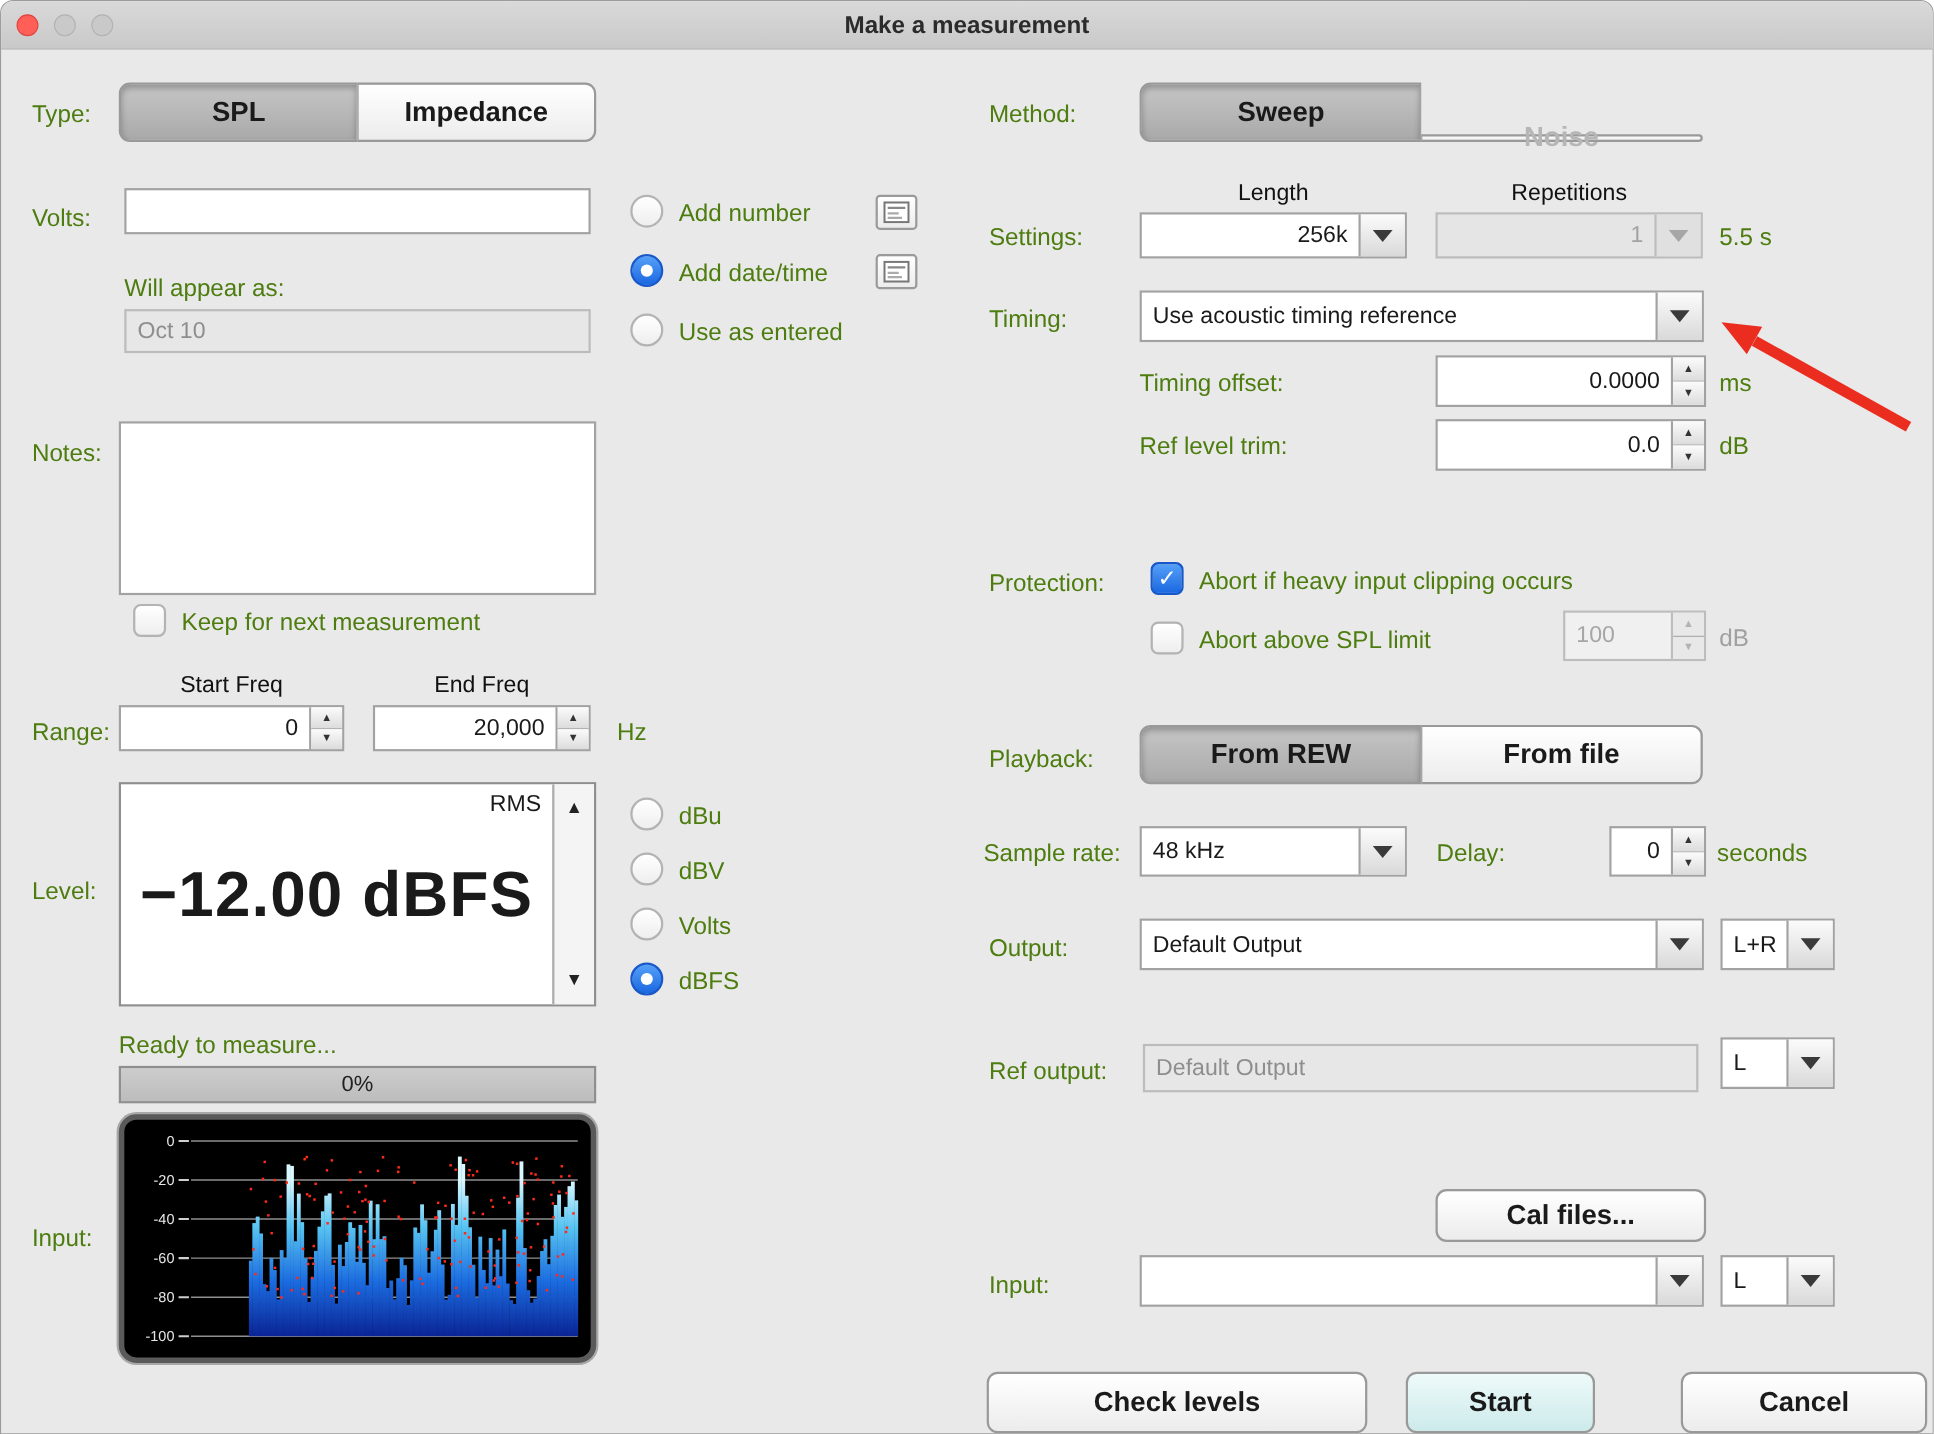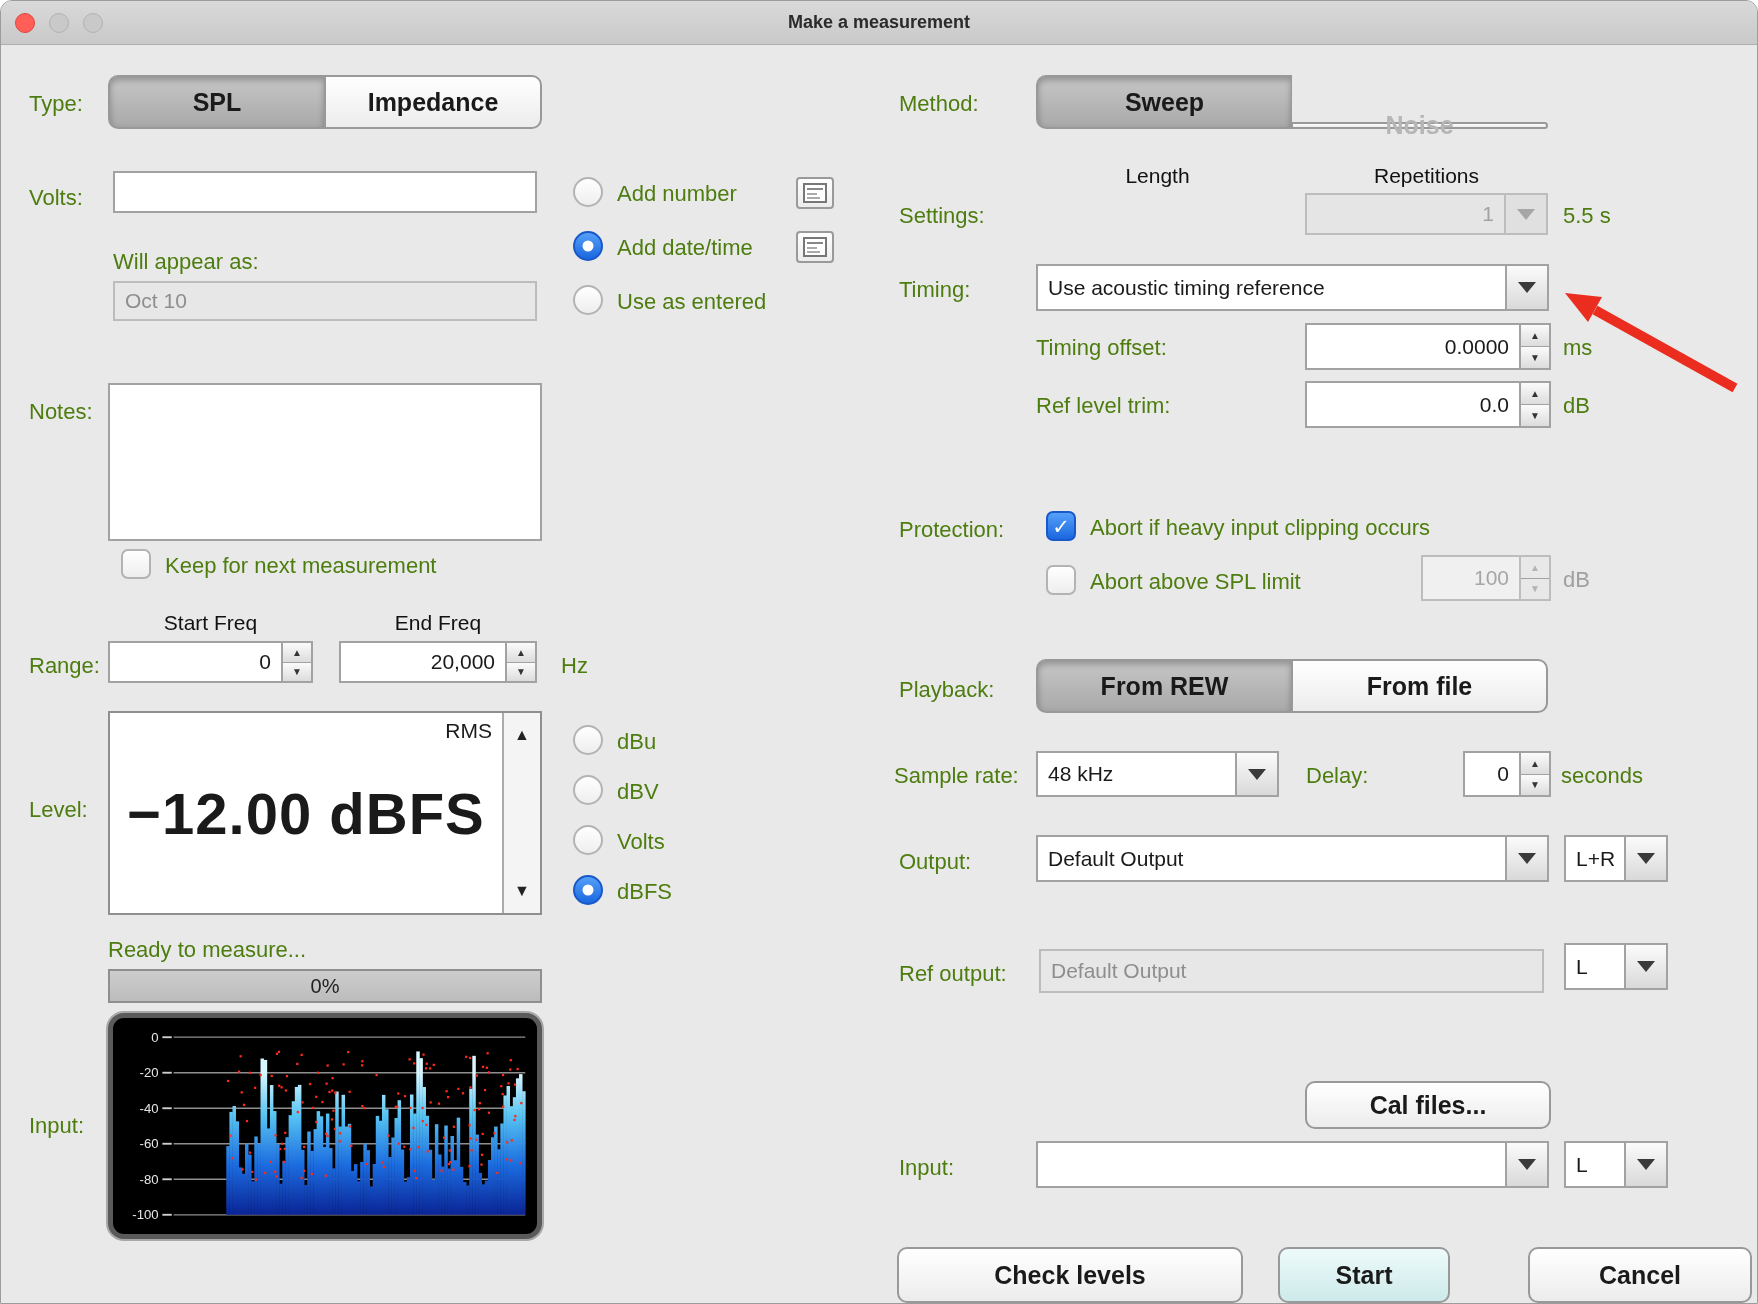--- a/index.html
+++ b/index.html
@@ -3,21 +3,21 @@
 <meta charset="utf-8">
 <style>
   * { margin:0; padding:0; box-sizing:border-box; }
   html,body { background:#fff; }
   body { font-family:"Liberation Sans","DejaVu Sans",sans-serif; color:#1a1a1a; }
   .dialog { position:relative; width:1758px; height:1304px; background:#e9e9e9;
             border:1px solid #9c9c9c; border-radius:12px 12px 0 0; overflow:hidden; }
   .titlebar { position:absolute; left:0; top:0; width:100%; height:44px;
               background:linear-gradient(#d9d9d9,#c9c9c9); border-bottom:1px solid #aeaeae;
               display:flex; align-items:center; justify-content:center; }
-  .title { font-size:18px; font-weight:600; color:#2b2b2b; }
+  .title { font-size:22px; font-weight:600; color:#2b2b2b; }
   .traffic { position:absolute; left:14px; top:12px; display:flex; gap:14px; }
   .tl { width:20px; height:20px; border-radius:50%; }
   .tl.red { background:#ff5f57; border:1px solid #e0443e; }
   .tl.gray { background:#c9c9c9; border:1px solid #b2b2b2; }
 
   .r { position:absolute; }
   .lbl { font-size:22px; color:#4d7c0f; white-space:nowrap; }
   .lbl.dim { color:#a0a0a0; }
   .hdr { font-size:21px; text-align:center; color:#111; }
 
@@ -60,21 +60,21 @@
   .combo.disabled .tri { border-top-color:#a6a6a6; }
 
   
   .spinner { display:flex; align-items:stretch; background:#fff; border:2px solid #a2a2a2; }
   .spinner .val { flex:1; display:flex; align-items:center; justify-content:flex-end;
                   padding:0 10px; font-size:21px; }
   .spinner .btns { width:30px; display:flex; flex-direction:column; border-left:2px solid #a2a2a2; }
   .spinner .btns .sb { flex:1; display:flex; align-items:center; justify-content:center;
                        background:linear-gradient(#fbfbfb,#dcdcdc); font-size:10px; color:#333; }
   .spinner .btns .sb:first-child { border-bottom:1px solid #a2a2a2; }
-  .spinner.disabled { background:#f0f0f0; border-color:#bdbdbd; }
+  .spinner.disabled { background:#f0f0f0; border-color:#bdbdbd;gap:41px; }
   .spinner.disabled .val { color:#a6a6a6; }
   .spinner.disabled .btns { border-left-color:#bdbdbd; }
   .spinner.disabled .btns .sb { background:#e8e8e8; color:#b3b3b3; }
 
   
   .radio { width:30px; height:30px; border-radius:50%; flex:0 0 30px;
            background:linear-gradient(#ffffff,#eeeeee); border:2px solid #b3b3b3; position:relative; }
   .radio.sel { background:linear-gradient(#55a0f8,#1a67e0); border-color:#1858c8; }
   .radio.sel::after { content:''; position:absolute; left:50%; top:50%; width:11px; height:11px;
                       border-radius:50%; background:#fff; transform:translate(-50%,-50%); }
@@ -514,20 +514,26 @@
   <div class="r" style="left:1035px;top:74px;width:512px;height:54px">
     <div class="toggle">
       <div class="tbtn sel">Sweep</div>
       <div class="tbtn dim">Noise</div>
     </div>
   </div>
 
   <div class="hdr r" style="left:1035px;top:163px;width:243px">Length</div>
   <div class="hdr r" style="left:1304px;top:163px;width:243px">Repetitions</div>
   <div class="lbl r" style="left:898px;top:202px">Settings:</div>
+  <div class="combo r" style="left:1035px;top:192px;width:243px;height:42px">
+    <div class="val right">256k</div>
+    <div class="arrowbox">
+        <span class="tri"></span>
+      </div>
+  </div>
   <div class="combo disabled r" style="left:1304px;top:192px;width:243px;height:42px">
     <div class="val right">1</div>
     <div class="arrowbox">
         <span class="tri"></span>
       </div>
   </div>
   <div class="lbl r" style="left:1562px;top:202px">5.5 s</div>
 
   <div class="lbl r" style="left:898px;top:276px">Timing:</div>
   <div class="combo r" style="left:1035px;top:263px;width:513px;height:47px">

